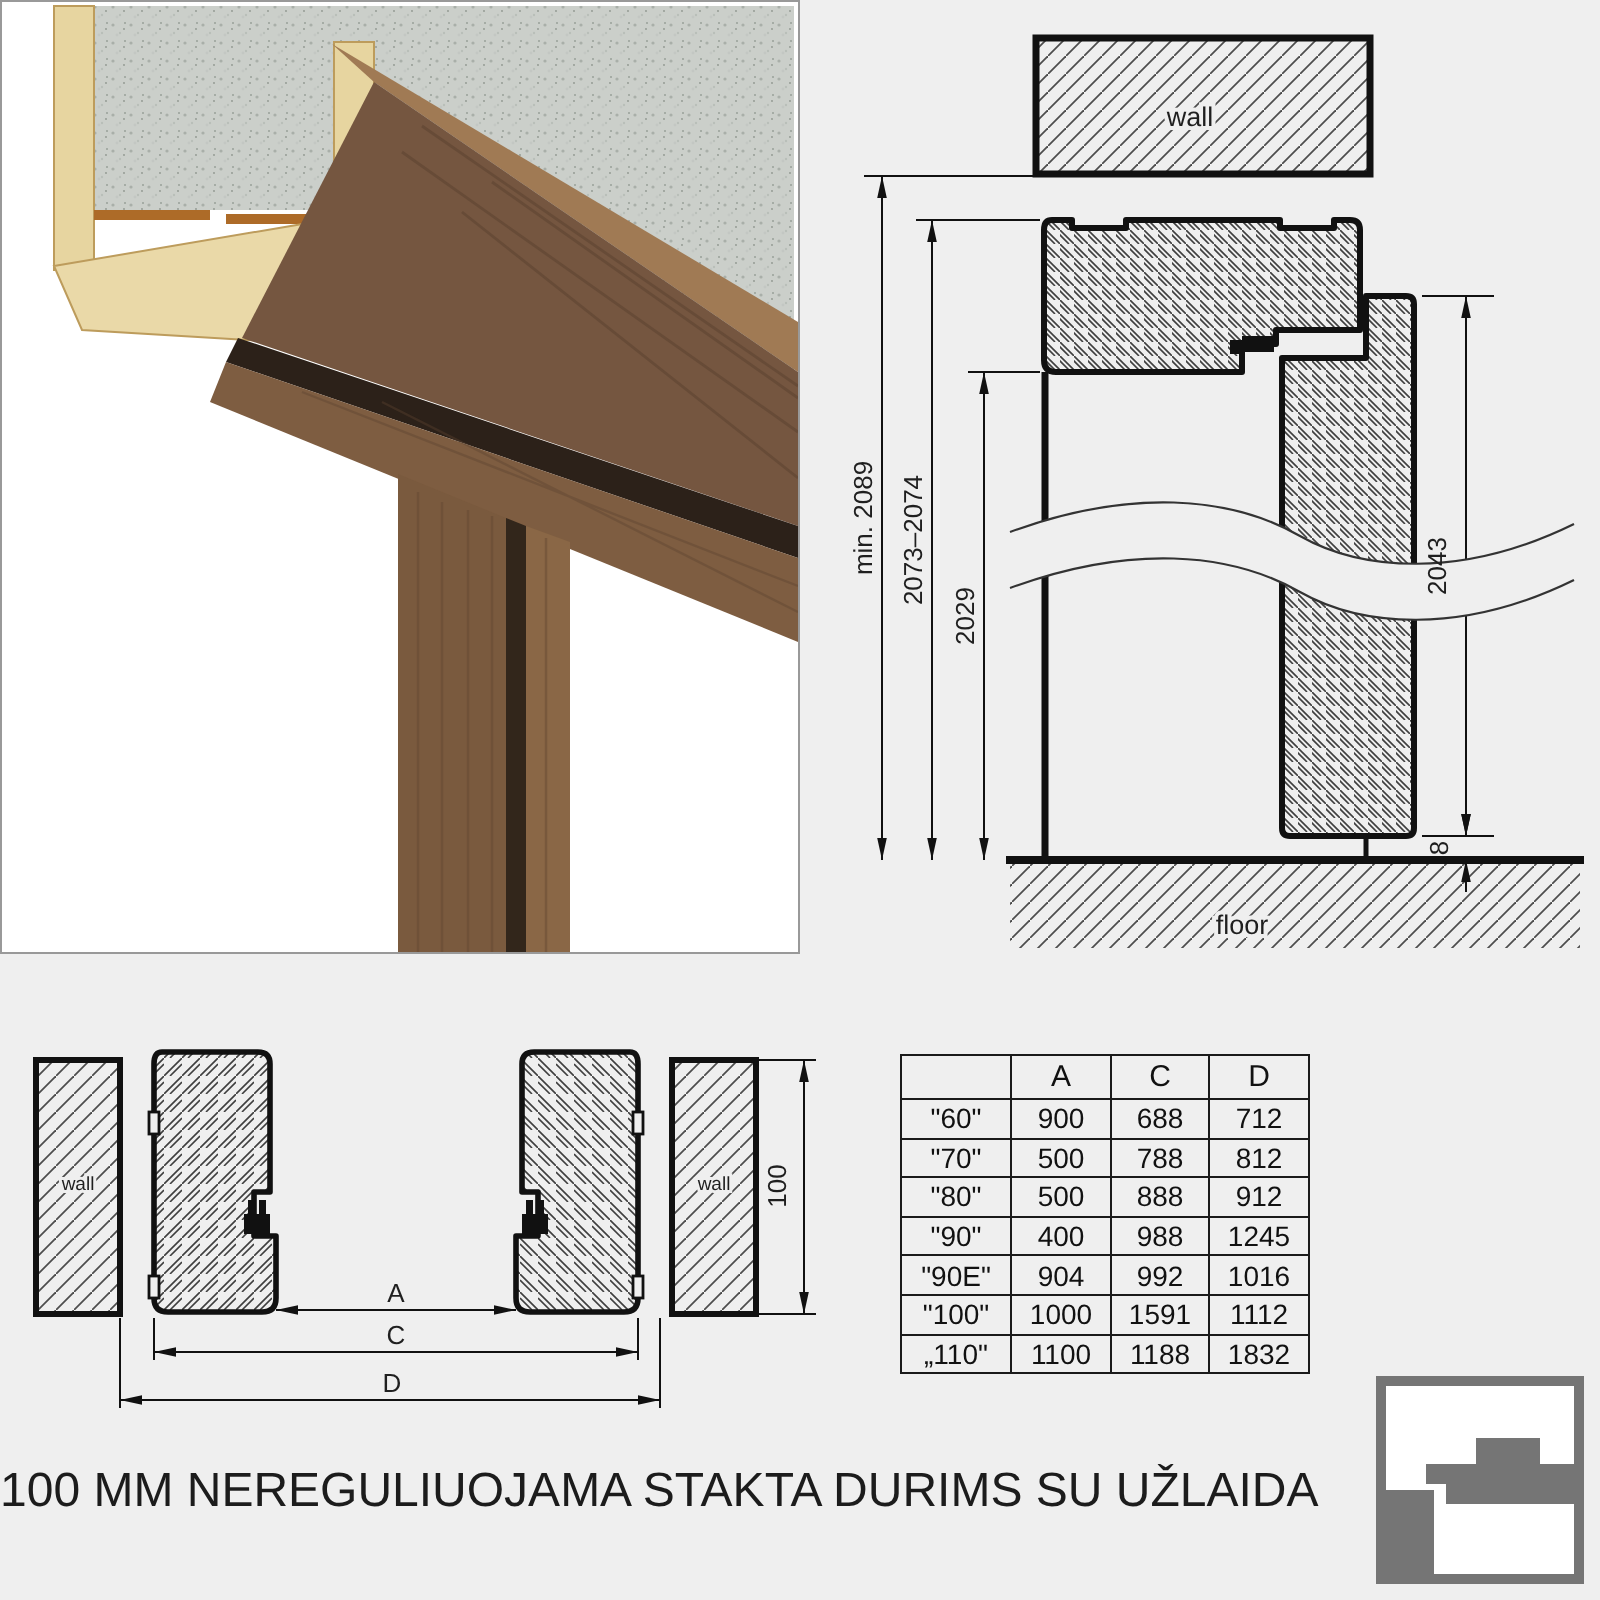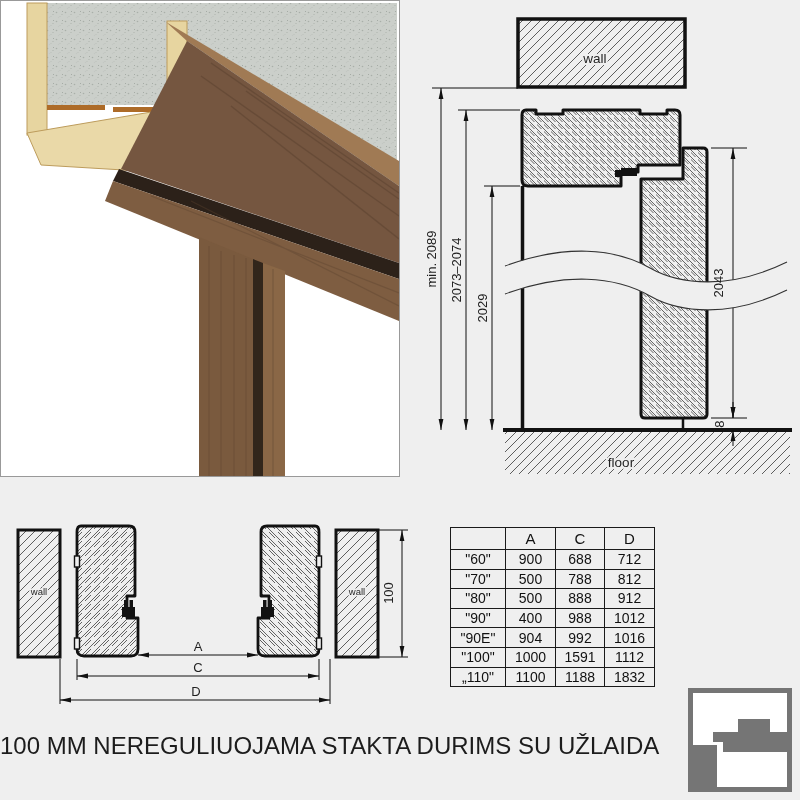--- a/index.html
+++ b/index.html
@@ -215,21 +215,21 @@
       <tr>
         <td>"80"</td>
         <td>500</td>
         <td>888</td>
         <td>912</td>
       </tr>
       <tr>
         <td>"90"</td>
         <td>400</td>
         <td>988</td>
-        <td>1012</td>
+        <td>1245</td>
       </tr>
       <tr>
         <td>"90E"</td>
         <td>904</td>
         <td>992</td>
         <td>1016</td>
       </tr>
       <tr>
         <td>"100"</td>
         <td>1000</td>

